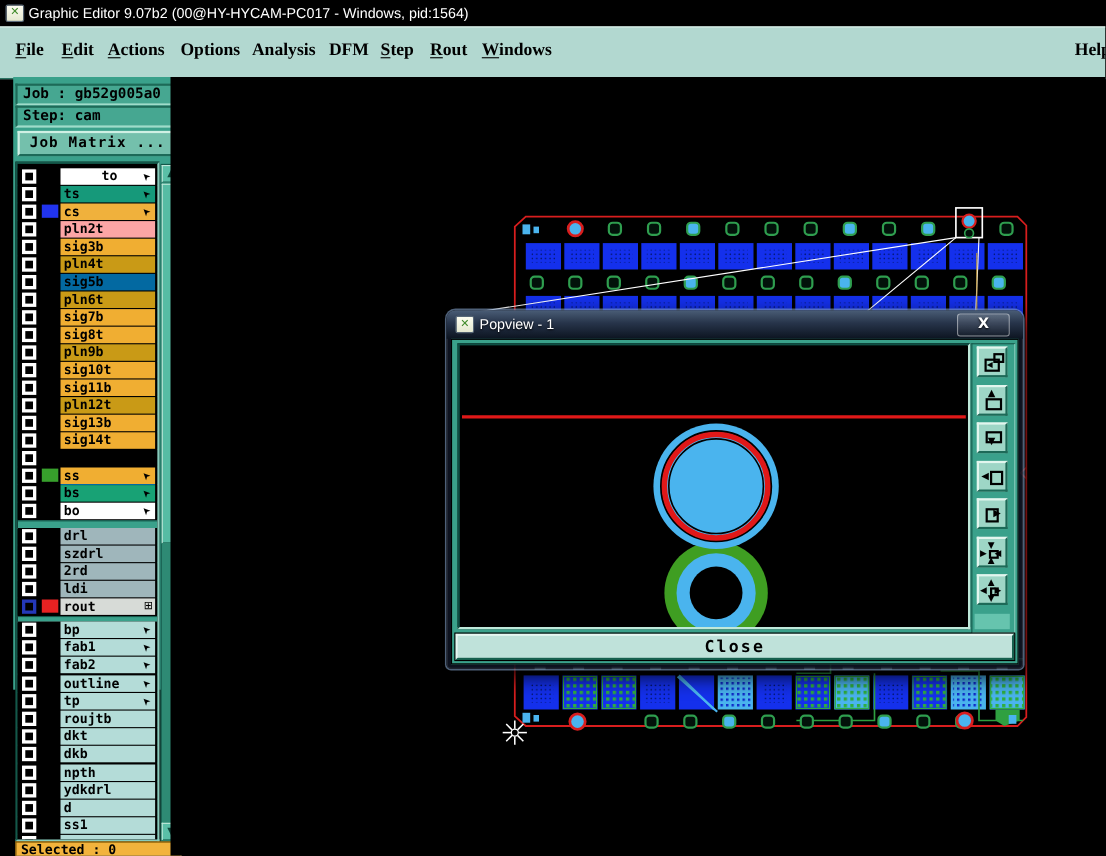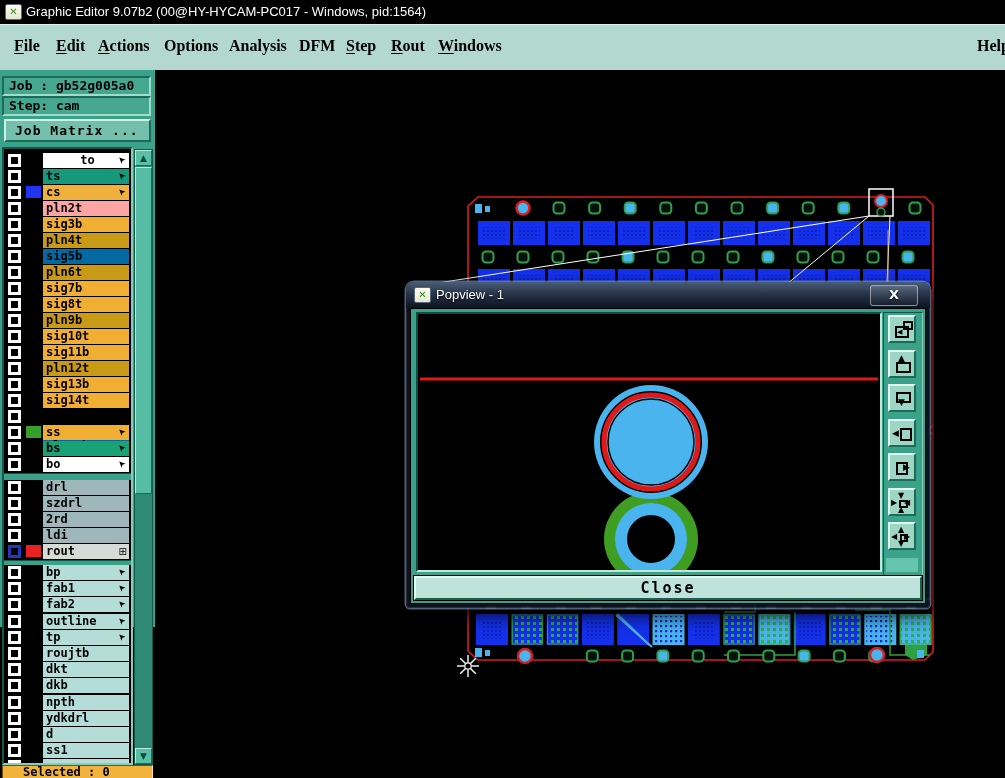--- a/index.html
+++ b/index.html
@@ -18,21 +18,21 @@
     color:#3f8a2a;font-weight:bold;font-family:"DejaVu Sans",sans-serif;}
 
   
   #menubar{position:absolute;left:0;top:24px;width:1005px;height:46px;background:#b2d8d0;
     border-top:1px solid #dff2ec;border-bottom:1px solid #1d6a58;}
   .menu-item{position:absolute;top:12px;font-family:"Liberation Serif",serif;font-weight:bold;
     font-size:16px;color:#000;white-space:nowrap;}
   .menu-item u{text-underline-offset:2px;}
 
   
-  #sidebar{position:absolute;left:0;top:70px;width:155px;height:557px;background:#3aa18b;}
+  #sidebar{position:absolute;left:12px;top:70px;width:155px;height:557px;background:#3aa18b;}
   .field{position:absolute;left:2px;width:149px;height:20px;background:#46a791;
     border:2px solid;border-color:#1d6a58 #9fdcca #9fdcca #1d6a58;
     font-size:13px;line-height:16px;padding-left:5px;box-sizing:border-box;white-space:pre;}
   #job-matrix-btn{position:absolute;left:4px;top:49px;width:147px;height:23px;background:#74c0ac;
     border:2px solid;border-color:#cff0e4 #1d6a58 #1d6a58 #cff0e4;
     font-size:13px;line-height:19px;padding-left:9px;box-sizing:border-box;letter-spacing:1px;white-space:pre;}
 
   #layer-list{position:absolute;left:2px;top:77px;width:131px;height:618px;background:#000;
     border:2px solid;border-color:#14584a #88ccbc #88ccbc #14584a;box-sizing:border-box;overflow:hidden;}
   .lrow{position:absolute;left:0;width:127px;height:15px;background:#000;}
@@ -49,21 +49,21 @@
   #lscroll{position:absolute;left:134px;top:79px;width:19px;height:616px;background:#2e8a74;
     border:1px solid #14584a;box-sizing:border-box;}
   .sarrow{position:absolute;left:0;width:17px;height:16px;background:#5abfa7;border:1px solid;
     border-color:#bfe8da #1d6a58 #1d6a58 #bfe8da;box-sizing:border-box;text-align:center;
     font-size:9px;line-height:14px;color:#0d4a3c;font-family:"DejaVu Sans",sans-serif;}
   #sthumb{position:absolute;left:0;top:17px;width:17px;height:327px;background:#56bca4;border:1px solid;
     border-color:#bfe8da #1d6a58 #1d6a58 #bfe8da;box-sizing:border-box;}
 
   #selected-bar{position:absolute;left:2px;top:695px;width:151px;height:14px;background:#f2b33c;
     border:1px solid;border-color:#7a5200 #ffe0a0 #ffe0a0 #7a5200;
-    font-size:12px;line-height:13px;padding-left:20px;box-sizing:border-box;white-space:pre;}
+    font-size:12px;line-height:13px;padding-left:4px;box-sizing:border-box;white-space:pre;}
 
   
   #main-canvas{position:absolute;left:155px;top:70px;width:850px;height:708px;background:#000;}
 
   
   #popview{position:absolute;left:406px;top:282px;width:524px;height:326px;
     background:rgba(14,20,34,0.92);border-radius:8px 8px 4px 4px;
     box-shadow:0 0 0 1.5px rgba(130,160,200,.6), inset 0 0 0 1px rgba(255,255,255,.12), 4px 7px 18px rgba(0,0,0,.85);}
   #pv-titlebar{position:absolute;top:0;left:0;right:0;height:26px;border-radius:8px 8px 0 0;
     background:linear-gradient(180deg,#4a5d76 0%,#27344a 45%,#0c1420 100%);}

